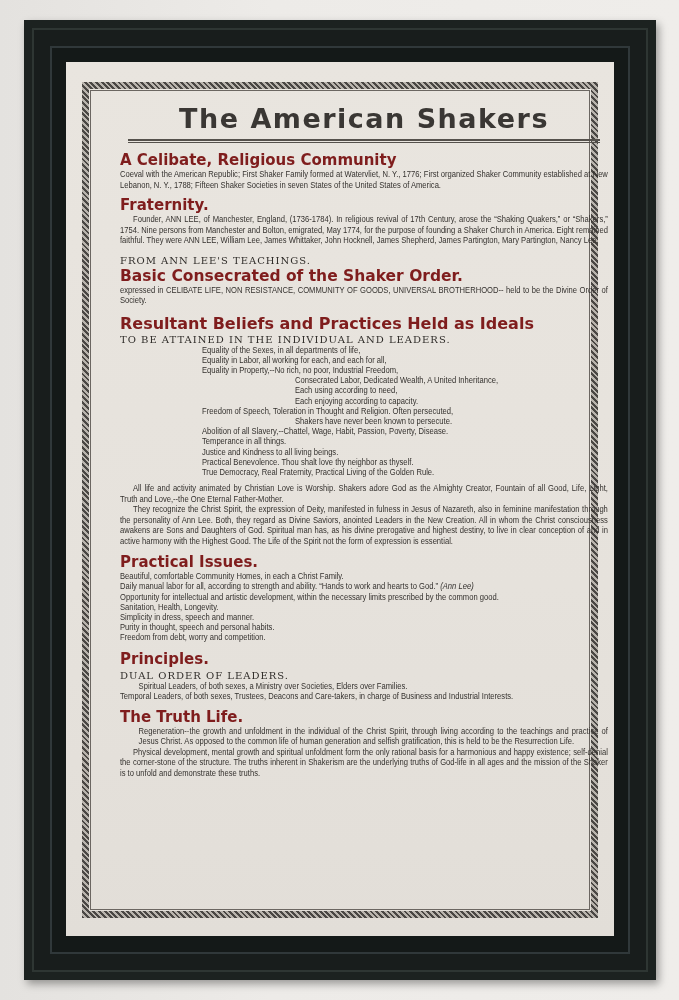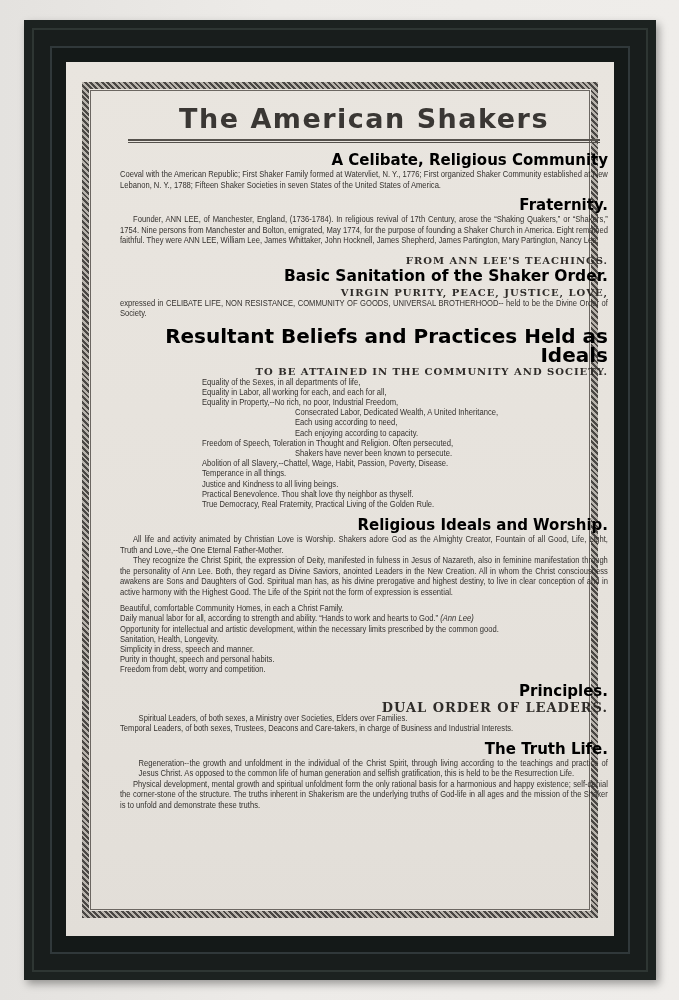--- a/index.html
+++ b/index.html
@@ -47,25 +47,25 @@
   .title {
     font-family:"DejaVu Sans", sans-serif; font-weight:bold;
     font-size:27px; letter-spacing:1.5px; text-align:center;
     color:#3a3734; margin:6px 0 0 0; line-height:34px;
   }
   .title-rule {
     margin:3px 8px 0 8px; border-top:2px solid #55514c; border-bottom:1px solid #55514c; height:1px;
   }
   .h1 {
     font-family:"DejaVu Sans", sans-serif; font-weight:bold;
-    font-size:15px; text-align:right; color:#000000; line-height:19px; margin:0;
+    font-size:15px; text-align:left; color:#7f1d1d; line-height:19px; margin:0;
   }
   .h-caps {
-    font-family:"DejaVu Serif", serif; font-weight:bold;
-    font-size:10px; letter-spacing:1px; text-align:right; color:#2f2c29; line-height:13px; margin:0;
+    font-family:"DejaVu Serif", serif; font-weight:normal;
+    font-size:10px; letter-spacing:1px; text-align:left; color:#2f2c29; line-height:13px; margin:0;
   }
   .p {
     font-family:"Liberation Sans", sans-serif;
     font-size:8.2px; line-height:10.5px; color:#34312e;
     text-align:justify; margin:0;
     transform:scaleX(0.93); transform-origin:left;
     width:107.5%;
   }
   .indent { text-indent:14px; }
   .list { margin:0; padding:0; list-style:none; }
@@ -95,62 +95,61 @@
   <div style="height:8px"></div>
   <h2 class="h1">A Celibate, Religious Community</h2>
   <p class="p">Coeval with the American Republic; First Shaker Family formed at Watervliet, N. Y., 1776; First organized Shaker Community established at New Lebanon, N. Y., 1788; Fifteen Shaker Societies in seven States of the United States of America.</p>
 
   <div style="height:5px"></div>
   <h2 class="h1">Fraternity.</h2>
   <p class="p indent">Founder, ANN LEE, of Manchester, England, (1736-1784). In religious revival of 17th Century, arose the “Shaking Quakers,” or “Shakers,” 1754. Nine persons from Manchester and Bolton, emigrated, May 1774, for the purpose of founding a Shaker Church in America. Eight remained faithful. They were ANN LEE, William Lee, James Whittaker, John Hocknell, James Shepherd, James Partington, Mary Partington, Nancy Lee.</p>
 
   <div style="height:7px"></div>
   <div class="h-caps">FROM ANN LEE'S TEACHINGS.</div>
-  <h2 class="h1" style="font-size:15.5px">Basic Sanitation of the Shaker Order.</h2>
-  <div class="h-caps">VIRGIN PURITY, PEACE, JUSTICE, LOVE,</div>
+  <h2 class="h1" style="font-size:15.5px">Basic Consecrated of the Shaker Order.</h2>
   <p class="p">expressed in CELIBATE LIFE, NON RESISTANCE, COMMUNITY OF GOODS, UNIVERSAL BROTHERHOOD-- held to be the Divine Order of Society.</p>
 
   <div style="height:7px"></div>
-  <h2 class="h1" style="font-size:20px">Resultant Beliefs and Practices Held as Ideals</h2>
-  <div class="h-caps">TO BE ATTAINED IN THE COMMUNITY AND SOCIETY.</div>
+  <h2 class="h1" style="font-size:16px">Resultant Beliefs and Practices Held as Ideals</h2>
+  <div class="h-caps">TO BE ATTAINED IN THE INDIVIDUAL AND LEADERS.</div>
   <ul class="list" style="margin-left:82px">
     <li>Equality of the Sexes, in all departments of life,</li>
     <li>Equality in Labor, all working for each, and each for all,</li>
     <li>Equality in Property,--No rich, no poor, Industrial Freedom,</li>
     <li style="padding-left:100px">Consecrated Labor, Dedicated Wealth, A United Inheritance,</li>
     <li style="padding-left:100px">Each using according to need,</li>
     <li style="padding-left:100px">Each enjoying according to capacity.</li>
     <li>Freedom of Speech, Toleration in Thought and Religion. Often persecuted,</li>
     <li style="padding-left:100px">Shakers have never been known to persecute.</li>
     <li>Abolition of all Slavery,--Chattel, Wage, Habit, Passion, Poverty, Disease.</li>
     <li>Temperance in all things.</li>
     <li>Justice and Kindness to all living beings.</li>
     <li>Practical Benevolence. Thou shalt love thy neighbor as thyself.</li>
     <li>True Democracy, Real Fraternity, Practical Living of the Golden Rule.</li>
   </ul>
 
   <div style="height:6px"></div>
-  <h2 class="h1">Religious Ideals and Worship.</h2>
   <p class="p indent">All life and activity animated by Christian Love is Worship. Shakers adore God as the Almighty Creator, Fountain of all Good, Life, Light, Truth and Love,--the One Eternal Father-Mother.</p>
   <p class="p indent">They recognize the Christ Spirit, the expression of Deity, manifested in fulness in Jesus of Nazareth, also in feminine manifestation through the personality of Ann Lee. Both, they regard as Divine Saviors, anointed Leaders in the New Creation. All in whom the Christ consciousness awakens are Sons and Daughters of God. Spiritual man has, as his divine prerogative and highest destiny, to live in clear conception of and in active harmony with the Highest Good. The Life of the Spirit not the form of expression is essential.</p>
 
   <div style="height:6px"></div>
+  <h2 class="h1">Practical Issues.</h2>
   <ul class="list">
     <li>Beautiful, comfortable Community Homes, in each a Christ Family.</li>
     <li><span>Daily manual labor for all, according to strength and ability.  “Hands to work and hearts to God.”</span> <em>(Ann Lee)</em></li>
     <li>Opportunity for intellectual and artistic development, within the necessary limits prescribed by the common good.</li>
     <li>Sanitation, Health, Longevity.</li>
     <li>Simplicity in dress, speech and manner.</li>
     <li>Purity in thought, speech and personal habits.</li>
     <li>Freedom from debt, worry and competition.</li>
   </ul>
 
   <div style="height:6px"></div>
   <h2 class="h1">Principles.</h2>
-  <div class="h-caps" style="font-size:13px">DUAL ORDER OF LEADERS.</div>
+  <div class="h-caps" style="font-size:10px">DUAL ORDER OF LEADERS.</div>
   <ul class="list">
     <li style="padding-left:20px">Spiritual Leaders, of both sexes, a Ministry over Societies, Elders over Families.</li>
     <li>Temporal Leaders, of both sexes, Trustees, Deacons and Care-takers, in charge of Business and Industrial Interests.</li>
   </ul>
 
   <div style="height:6px"></div>
   <h2 class="h1">The Truth Life.</h2>
   <p class="p" style="padding-left:20px; text-indent:0; width:calc(107.5% - 20px)">Regeneration--the growth and unfoldment in the individual of the Christ Spirit, through living according to the teachings and practice of Jesus Christ. As opposed to the common life of human generation and selfish gratification, this is held to be the Resurrection Life.</p>
   <p class="p indent">Physical development, mental growth and spiritual unfoldment form the only rational basis for a harmonious and happy existence; self-denial the corner-stone of the structure. The truths inherent in Shakerism are the underlying truths of God-life in all ages and the mission of the Shaker is to unfold and demonstrate these truths.</p>
 </div>

